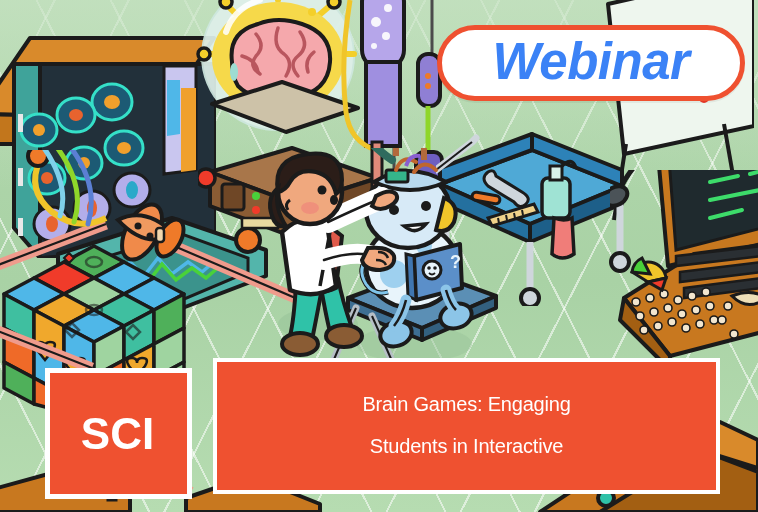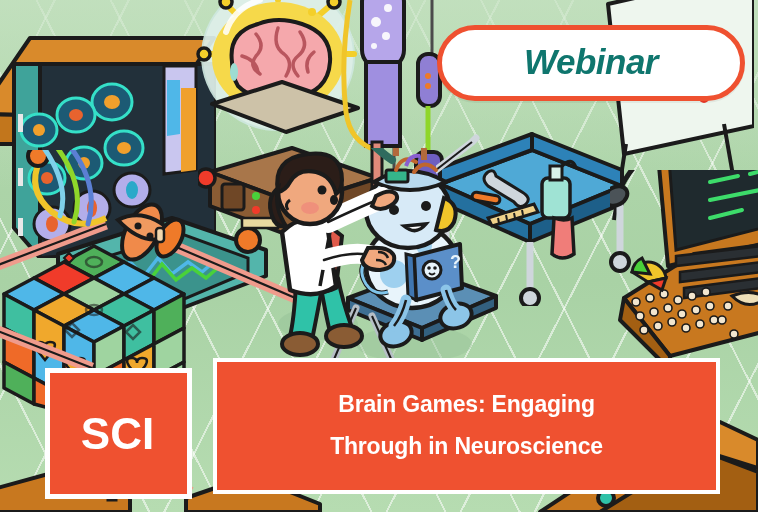--- a/index.html
+++ b/index.html
@@ -71,22 +71,22 @@
     background:#ffffff;
     border:5px solid #ef5130;
     border-radius:38px;
     display:flex; align-items:center; justify-content:center;
     box-shadow: 0 2px 0 rgba(0,0,0,.05);
     z-index: 40;
   }
   .webinar-badge span {
     font-family:"Liberation Sans", sans-serif;
     font-weight:bold; font-style:italic;
-    font-size:35px; letter-spacing:-0.5px;
-    color:#0f766e; line-height:1;
+    font-size:51px; letter-spacing:-0.5px;
+    color:#3b82f6; line-height:1;
     transform: translateY(-2px);
   }
 
   .logo-box {
     position:absolute; left:45px; top:360px;
     width:147px; height:131px;
     background:#ef5130;
     border:5px solid #ffffff;
     display:flex; flex-direction:column;
     align-items:center; justify-content:center;
@@ -107,22 +107,22 @@
     background:#ef5130;
     border:4px solid #ffffff;
     display:flex; flex-direction:column;
     align-items:center; justify-content:center;
     z-index: 39;
     padding: 4px 10px 6px;
   }
   .title-box .line {
     color:#ffffff;
     font-family:"Liberation Sans", sans-serif;
-    font-weight:bold;
-    font-size:23px;
+    font-weight:normal;
+    font-size:20px;
     line-height:42px;
     white-space:nowrap;
     letter-spacing:-0.2px;
   }
 </style>
 </head>
 <body>
 
 <div id="poster">
 
@@ -579,16 +579,16 @@
   <div class="webinar-badge">
     <span>Webinar</span>
   </div>
 
   <div class="logo-box">
     <div class="l1">SCI</div>
   </div>
 
   <div class="title-box">
     <div class="line">Brain Games: Engaging</div>
-    <div class="line">Through in Neuroscience</div>
+    <div class="line">Students in Interactive</div>
   </div>
 
 </div>
 
 </body></html>

